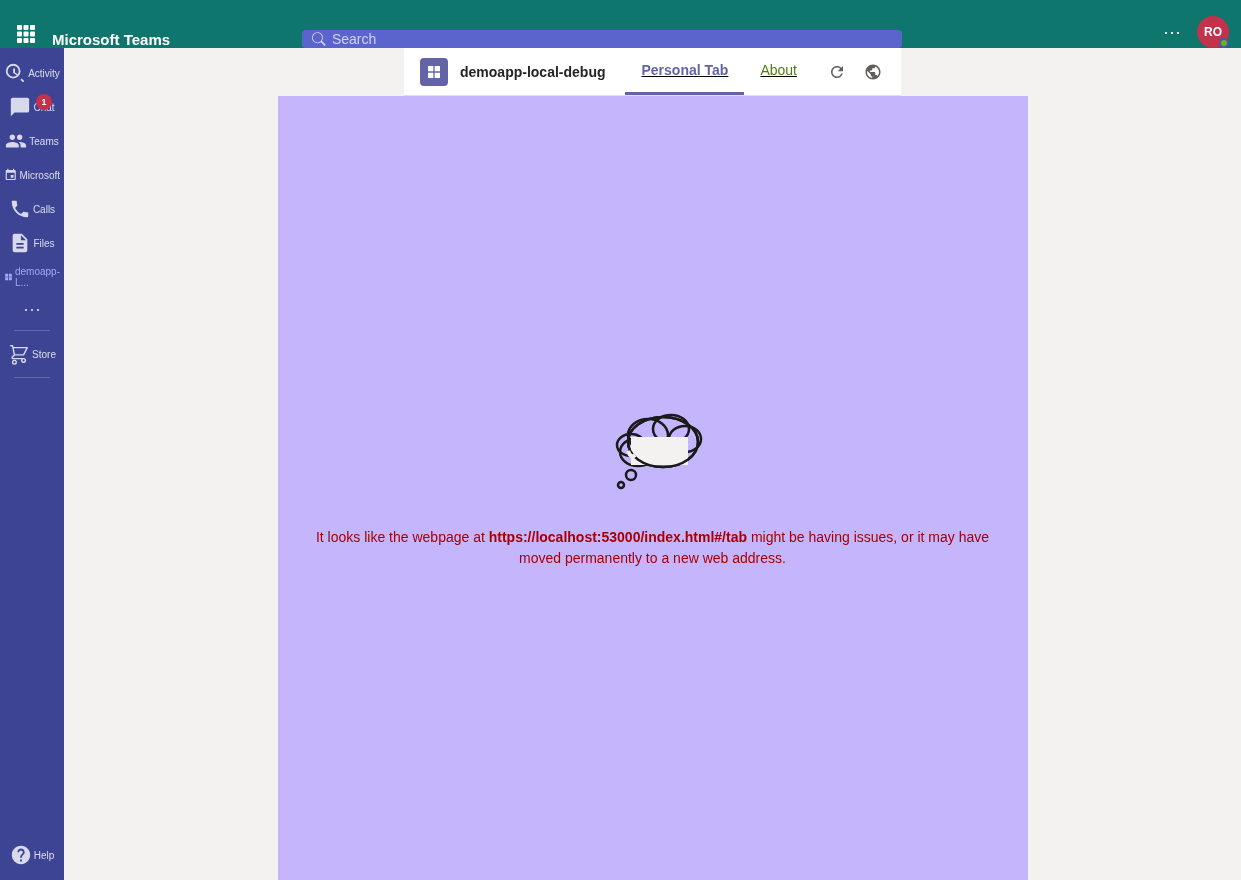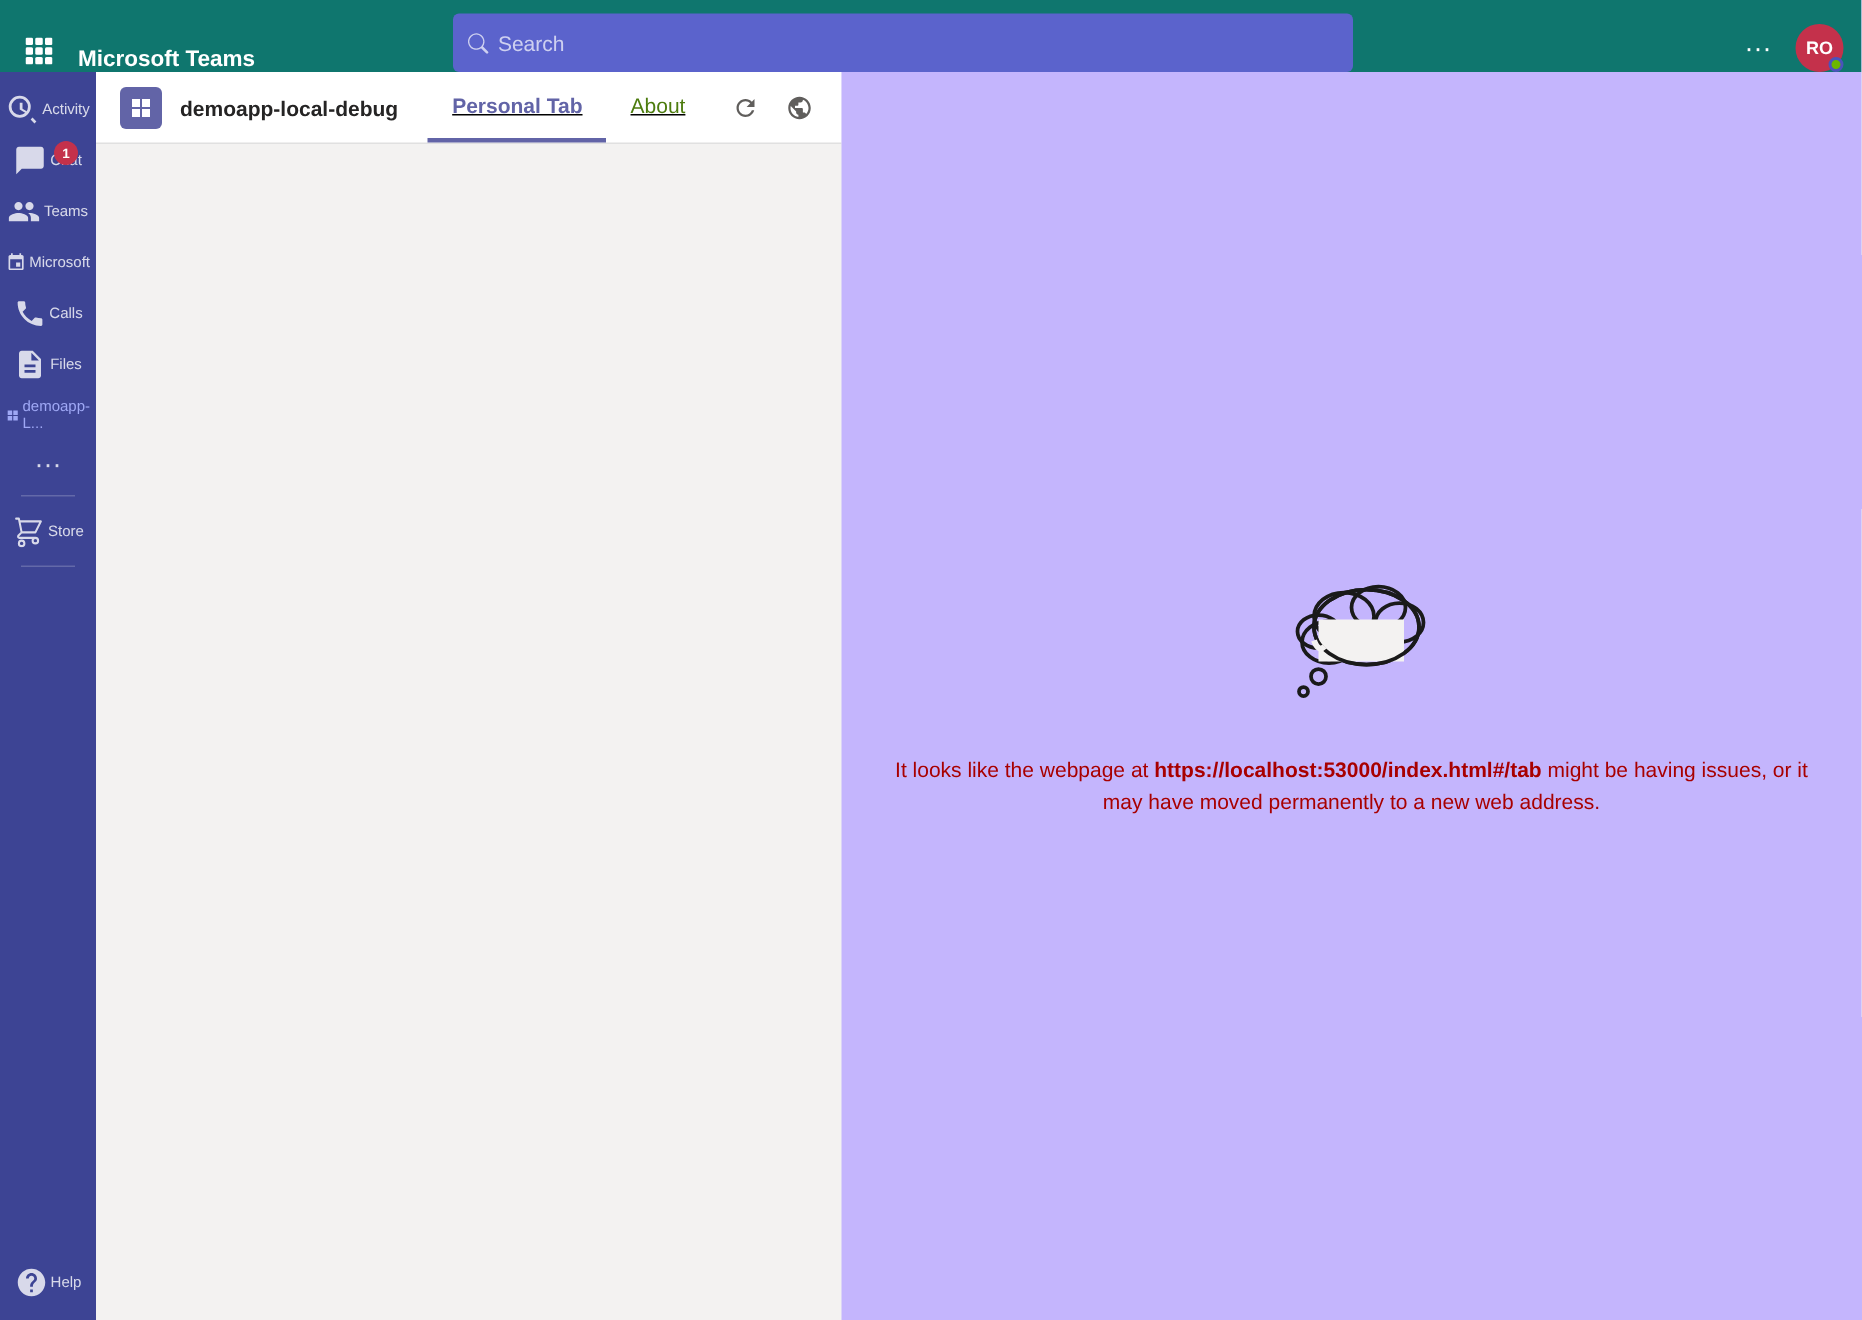--- a/index.html
+++ b/index.html
@@ -29,21 +29,21 @@
     }
     .topbar-search {
       flex: 1;
       max-width: 600px;
       margin: 0 auto;
       display: flex;
       align-items: center;
       background: #5b63cc;
       border-radius: 4px;
       padding: 0 10px;
-      height: 39px;
+      height: 18px;
       gap: 6px;
     }
     .topbar-search input {
       background: transparent;
       border: none;
       outline: none;
       color: rgba(255,255,255,0.85);
       font-size: 14px;
       width: 100%;
     }
@@ -122,21 +122,23 @@
       margin: 6px 0;
     }
     .sidebar-spacer { flex: 1; }
     .sidebar-item.app-item { color: #9fa8f5; }
     .sidebar-item.app-item svg { fill: #9fa8f5; }
 
     
     .content-area {
       flex: 1;
       display: flex;
+      flex-direction: column;
       overflow: hidden;
+      align-items: center;
     }
 
     
     .app-header {
       height: 48px;
       background: white;
       border-bottom: 1px solid #e0e0e0;
       display: flex;
       align-items: center;
       padding: 0 16px;

